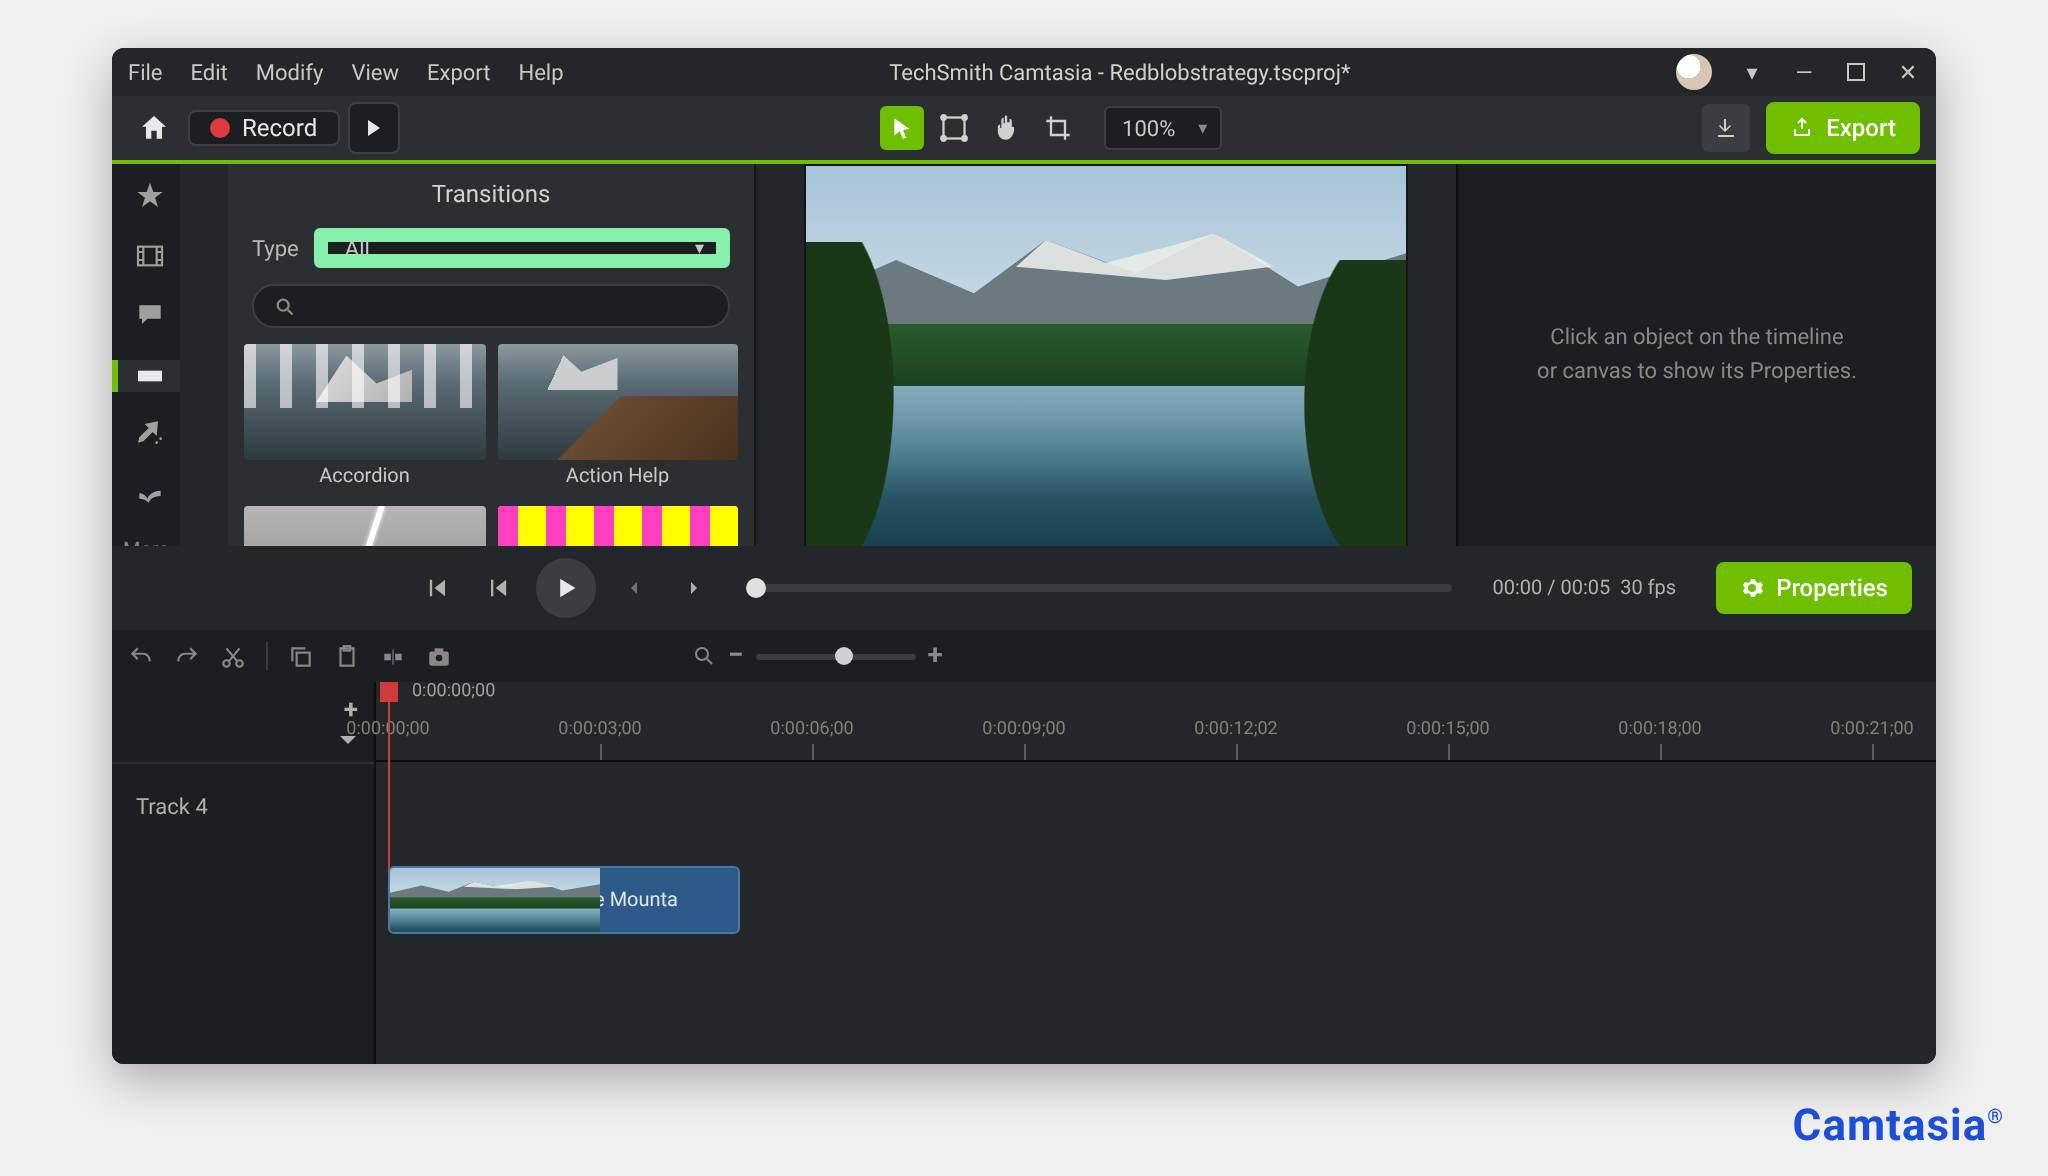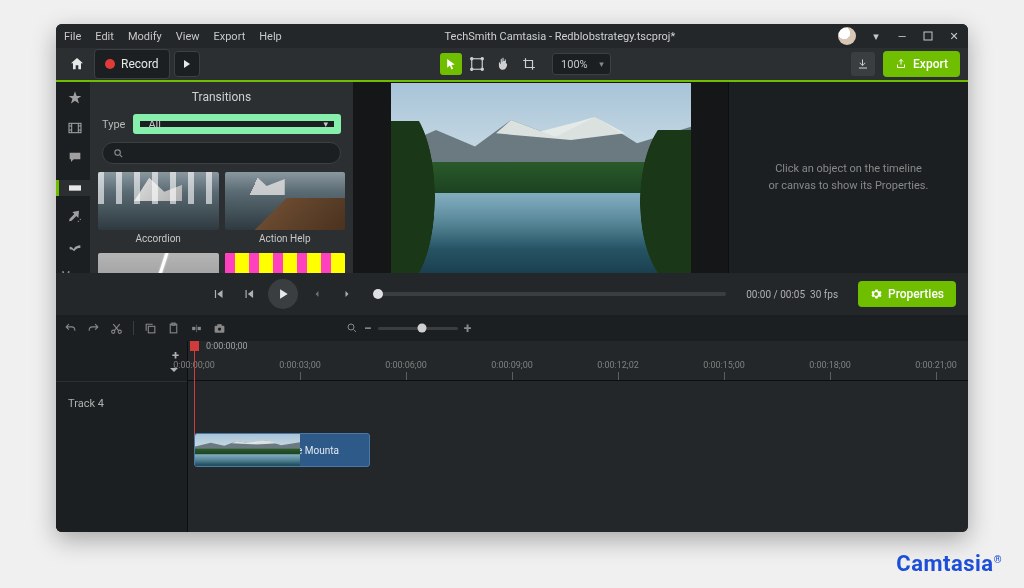--- a/index.html
+++ b/index.html
@@ -9,33 +9,33 @@
   .titlebar { height: 24px; background: #232729; display: flex; align-items: center; color: #c8c8c8; font-size: 11px; padding: 0 8px;}
   .titlebar .menus { display: flex; gap: 14px; }
   .titlebar .menus span { cursor: default; }
   .titlebar .title { flex: 1; text-align: center; color: #d0d0d0; }
   .titlebar .win-controls { display: flex; align-items: center; gap: 14px; }
   .titlebar .avatar { width: 18px; height: 18px; border-radius: 50%; background: radial-gradient(circle at 35% 35%, #fff 0 35%, #d8c6b4 36% 100%); }
   .titlebar .wc-icon { width: 12px; height: 12px; display: inline-flex; align-items: center; justify-content: center; color: #c8c8c8; }
   
   .toolbar { height: 34px; background: #2b2f31; display: flex; align-items: center; padding: 0 8px; border-bottom: 2px solid #6fbf00; }
   .home-btn { width: 26px; height: 26px; display: flex; align-items: center; justify-content: center; color: #e8e8e8;}
-  .record-btn { display: flex; align-items: center; gap: 6px; background: #1c1f21; border: 1px solid #3c4042; border-radius: 4px; height: 30px; padding: 0 10px; color: #e8e8e8; font-size: 12px; margin-left: 4px;}
+  .record-btn { display: flex; align-items: center; gap: 6px; background: #1c1f21; border: 1px solid #3c4042; border-radius: 4px; height: 18px; padding: 0 10px; color: #e8e8e8; font-size: 12px; margin-left: 4px;}
   .record-dot { width: 10px; height: 10px; border-radius: 50%; background: #e03b3b; }
   .record-next { width: 26px; height: 26px; background: #1c1f21; border: 1px solid #3c4042; border-radius: 4px; display: flex; align-items: center; justify-content: center; margin-left: 4px; color: #e8e8e8;}
   .tool-center { flex: 1; display: flex; align-items: center; justify-content: center; gap: 4px; }
   .tool-icon { width: 22px; height: 22px; display: flex; align-items: center; justify-content: center; color: #d0d0d0; border-radius: 3px; }
   .tool-icon.active { background: #6fbf00; color: #fff; }
   .zoom-select { background: #1c1f21; border: 1px solid #3c4042; color: #c8c8c8; font-size: 11px; height: 22px; padding: 0 22px 0 8px; border-radius: 3px; position: relative; display: flex; align-items: center; margin-left: 8px;}
   .zoom-select::after { content: '▾'; position: absolute; right: 6px; font-size: 9px; color: #888;}
   .tool-right { display: flex; align-items: center; gap: 8px; }
   .dl-btn { width: 24px; height: 24px; background: #3a3e40; border-radius: 3px; display: flex; align-items: center; justify-content: center; color: #d0d0d0;}
   .export-btn { background: #6fbf00; color: #fff; border-radius: 4px; height: 26px; padding: 0 12px; display: flex; align-items: center; gap: 6px; font-size: 12px; font-weight: 500;}
   
-  .main { flex: 1; display: flex; min-height: 0; }
+  .main { flex: 1; display: flex; min-height: 0; gap: 24px; }
   .side-rail { width: 34px; background: #1c1f21; display: flex; flex-direction: column; align-items: center; padding-top: 8px; gap: 14px; color: #a0a0a0; font-size: 10px;}
   .rail-item { width: 34px; height: 28px; display: flex; align-items: center; justify-content: center; border-left: 3px solid transparent;}
   .rail-item.active { border-left-color: #6fbf00; background: #2b2f31; color: #e8e8e8;}
   .rail-more { margin-top: auto; margin-bottom: 6px; font-size: 10px; color: #888;}
   .panel { width: 264px; background: #2b2f31; display: flex; flex-direction: column; border-right: 1px solid #141617;}
   .panel-header { text-align: center; color: #d0d0d0; font-size: 12px; padding: 8px 0 6px; }
   .panel-row { display: flex; align-items: center; gap: 8px; padding: 4px 12px; font-size: 11px; color: #b8b8b8;}
   .type-select { flex: 1; background: #1c1f21; border: 7px solid #86efac; border-radius: 3px; height: 20px; display: flex; align-items: center; padding: 0 8px; position: relative; color: #c8c8c8;}
   .type-select::after { content: '▾'; position: absolute; right: 6px; font-size: 9px;}
   .search-row { padding: 4px 12px 8px;}

